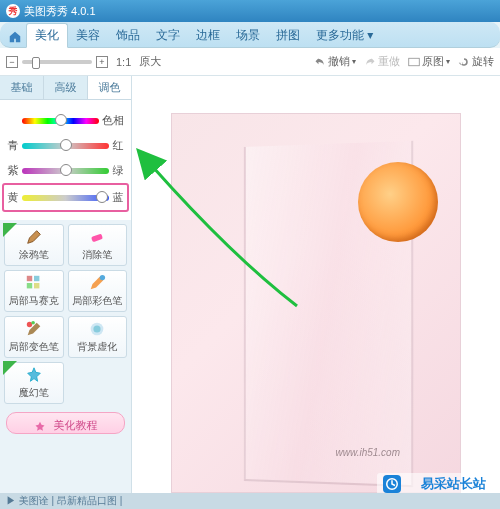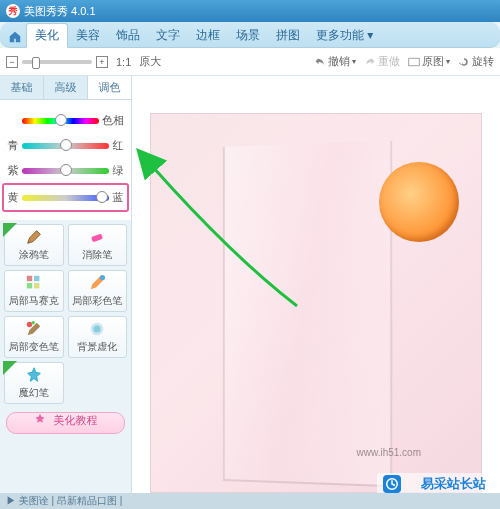--- a/index.html
+++ b/index.html
@@ -34,23 +34,23 @@
   .t-cr { background: linear-gradient(90deg,#0cc,#ccc,#f33); }
   .t-pg { background: linear-gradient(90deg,#b3b,#ccc,#3c3); }
   .t-yb { background: linear-gradient(90deg,#ee3,#ccc,#35f); }
   .highlight { border: 2px solid #e85fa0; border-radius: 3px; margin: 0 -2px; }
   .brush-title { padding: 4px 6px; color: #666; font-weight: bold; margin-top: 6px; }
   .brush-grid { display: grid; grid-template-columns: 1fr 1fr; gap: 4px; padding: 4px; }
   .brush-btn { height: 42px; background: linear-gradient(#fff,#f0f6fa); border: 1px solid #cadbe5; border-radius: 3px; display: flex; flex-direction: column; align-items: center; justify-content: center; gap: 2px; cursor: pointer; position: relative; }
   .brush-btn .bic { width: 18px; height: 18px; }
   .brush-btn .blab { font-size: 10px; color: #555; }
   .ribbon { position: absolute; top: -2px; left: -2px; width: 20px; height: 20px; }
-  .tutorial { height: 22px; margin: 4px 6px; background: linear-gradient(#ffe5f0,#ffd0e5); border: 1px solid #f5a5c5; border-radius: 10px; display: flex; align-items: flex-start; justify-content: center; gap: 8px; color: #d04a8a; }
+  .tutorial { height: 22px; margin: 4px 6px; background: linear-gradient(#ffe5f0,#ffd0e5); border: 1px solid #f5a5c5; border-radius: 10px; display: flex; align-items: flex-end; justify-content: center; gap: 8px; color: #d04a8a; }
   .canvas { flex: 1; background: #fff; position: relative; display: flex; align-items: center; justify-content: center; padding: 30px 10px 10px 10px; overflow: hidden; }
-  .photo { width: 332px; height: 380px; background: linear-gradient(135deg,#f8e5e8 0%,#fce8ec 40%,#f5d8e0 100%); border: 1px solid #e8d0d8; position: relative; overflow: hidden; }
+  .photo { width: 290px; height: 380px; background: linear-gradient(135deg,#f8e5e8 0%,#fce8ec 40%,#f5d8e0 100%); border: 1px solid #e8d0d8; position: relative; overflow: hidden; font-style: italic; }
   .glass { position: absolute; left: 70px; top: 30px; width: 170px; height: 340px; background: linear-gradient(100deg, rgba(255,255,255,0.4), rgba(248,220,228,0.5) 50%, rgba(255,255,255,0.3)); border-left: 2px solid rgba(210,180,190,0.5); border-right: 2px solid rgba(210,180,190,0.5); border-bottom: 2px solid rgba(210,180,190,0.6); transform: perspective(400px) rotateY(-5deg); }
   .orange { position: absolute; right: 22px; top: 48px; width: 80px; height: 80px; border-radius: 50%; background: radial-gradient(circle at 40% 40%, #ffd088, #ff9a3c 60%, #f07018); box-shadow: inset -3px -3px 6px rgba(150,60,0,0.4); }
   .arrow { position: absolute; pointer-events: none; }
   .footerbar { position: absolute; bottom: 0; left: 0; right: 0; height: 16px; background: #c8dae4; font-size: 10px; color: #557a95; padding: 1px 6px; }
   .watermark { position: absolute; right: 8px; bottom: 14px; display: flex; align-items: center; gap: 20px; background: rgba(255,255,255,0.6); padding: 2px 6px; border-radius: 3px; }
   .watermark .wic { width: 18px; height: 18px; background: #1a82d8; border-radius: 4px; display: flex; align-items: center; justify-content: center; color: #fff; }
   .watermark .wtx { font-size: 13px; color: #1a82d8; font-weight: 600; }
   .wurl { position: absolute; right: 60px; bottom: 34px; font-size: 10px; color: rgba(120,100,105,0.7); }
 </style>
 </head>

